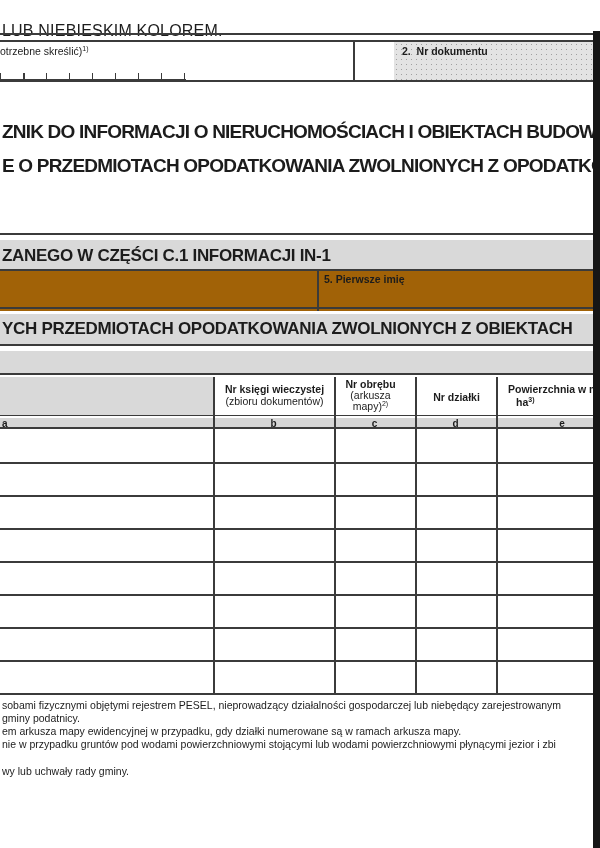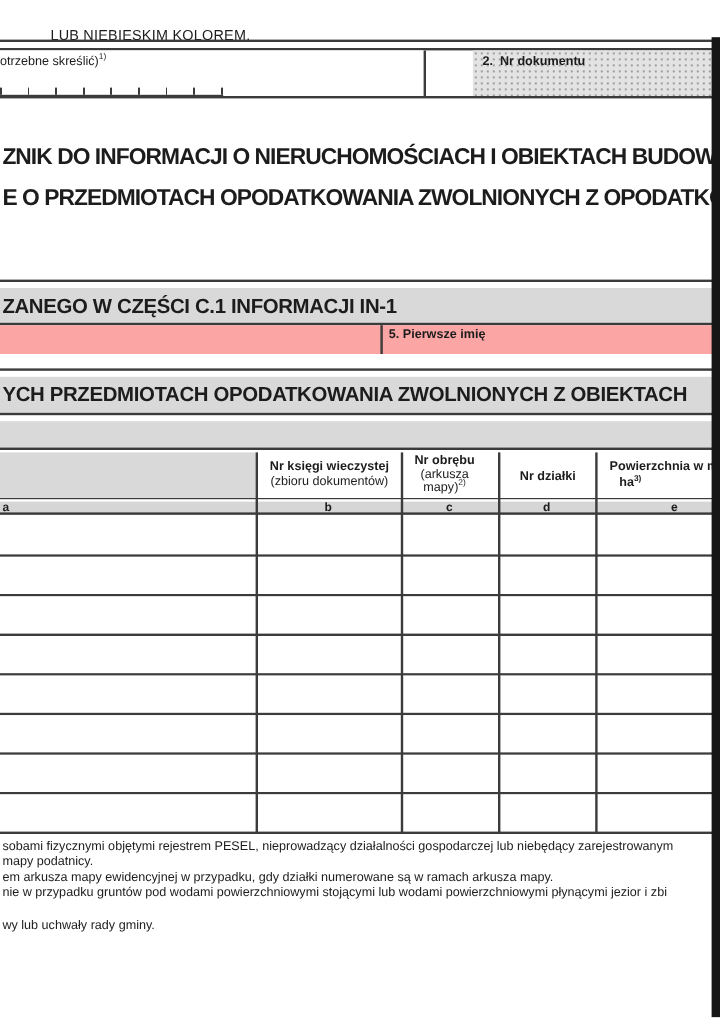--- a/index.html
+++ b/index.html
@@ -9,21 +9,21 @@
     color:#1c1c1c;
   }
   .abs{position:absolute;}
   .nowrap{white-space:nowrap;}
   .b{font-weight:bold;}
   .hline{position:absolute;background:#3b3b3b;height:2px;left:0;right:0;}
   .dline{position:absolute;left:0;right:0;height:7px;border-top:2px solid #3b3b3b;border-bottom:2px solid #3b3b3b;background:transparent;}
   .dline-thin{position:absolute;left:0;right:0;height:3px;border-top:1px solid #3b3b3b;border-bottom:1px solid #3b3b3b;}
   .graybar{position:absolute;left:0;right:0;background:#d9d9d9;}
   .vline{position:absolute;width:2px;background:#3b3b3b;}
-  .top-note{font-size:12px;letter-spacing:0.2px;margin-left:40px;}
+  .top-note{font-size:16px;letter-spacing:0.2px;}
   .small-label{font-size:10.5px;}
   .field-label{font-size:10.5px;font-weight:bold;white-space:pre;}
   .title-line{font-size:19px;font-weight:bold;letter-spacing:-0.8px;white-space:nowrap;}
   .bar-text{font-size:17px;font-weight:bold;letter-spacing:-0.3px;white-space:nowrap;}
   .stipple{
     background-color:#e3e3e3;
     background-image:radial-gradient(circle,#9f9f9f 0.7px,rgba(0,0,0,0) 0.9px);
     background-size:5px 5px;
   }
   .comb{
@@ -56,21 +56,21 @@
     </div>
   </div>
 
   <div class="abs title-line" style="left:2px;top:121px;">ZNIK DO INFORMACJI O NIERUCHOMOŚCIACH I OBIEKTACH BUDOWLA</div>
   <div class="abs title-line" style="left:2px;top:155px;">E O PRZEDMIOTACH OPODATKOWANIA ZWOLNIONYCH Z OPODATKOW</div>
 
   <div class="dline" style="top:233px;"></div>
   <div class="graybar" style="top:240px;height:31px;border-bottom:2px solid #3b3b3b;box-sizing:border-box;padding-left:39px;">
     <div class="abs bar-text" style="left:2px;top:6px;">ZANEGO W CZĘŚCI C.1 INFORMACJI IN-1</div>
   </div>
-  <div class="abs" style="left:0;top:271px;width:600px;height:24px;background:#fca5a5;">
+  <div class="abs" style="left:0;top:271px;width:600px;height:40px;background:#a16207;">
     <div class="abs" style="left:0;top:0;width:317px;height:100%;"></div>
     <div class="abs" style="left:317px;top:0;right:0;height:100%;border-left:2px solid #3b3b3b;box-sizing:border-box;">
       <div class="abs field-label" style="left:5px;top:2px;">5. Pierwsze imię</div>
     </div>
   </div>
   <div class="dline" style="top:307px;"></div>
 
   <div class="graybar" style="top:314px;height:30px;">
     <div class="abs bar-text" style="left:2px;top:5px;">YCH PRZEDMIOTACH OPODATKOWANIA ZWOLNIONYCH Z OBIEKTACH</div>
   </div>
@@ -118,19 +118,19 @@
     <div class="row" style="top:252px;"></div>
     <div class="row" style="top:285px;"></div>
 
     <div class="vline" style="left:213px;top:0;height:318px;"></div>
     <div class="vline" style="left:334px;top:0;height:318px;"></div>
     <div class="vline" style="left:415px;top:0;height:318px;"></div>
     <div class="vline" style="left:496px;top:0;height:318px;"></div>
   </div>
 
   <div class="fn" style="top:699px;">sobami fizycznymi objętymi rejestrem PESEL, nieprowadzący działalności gospodarczej lub niebędący zarejestrowanym</div>
-  <div class="fn" style="top:712px;">mapy podatnicy.</div>
+  <div class="fn" style="top:712px;">gminy podatnicy.</div>
   <div class="fn" style="top:725px;">em arkusza mapy ewidencyjnej w przypadku, gdy działki numerowane są w ramach arkusza mapy.</div>
   <div class="fn" style="top:738px;">nie w przypadku gruntów pod wodami powierzchniowymi stojącymi lub wodami powierzchniowymi płynącymi jezior i zbi</div>
   <div class="fn" style="top:765px;">wy lub uchwały rady gminy.</div>
 
   <div class="edgebar" style="left:593px;top:31px;width:7px;height:817px;"></div>
 </div>
 
 </body></html>

